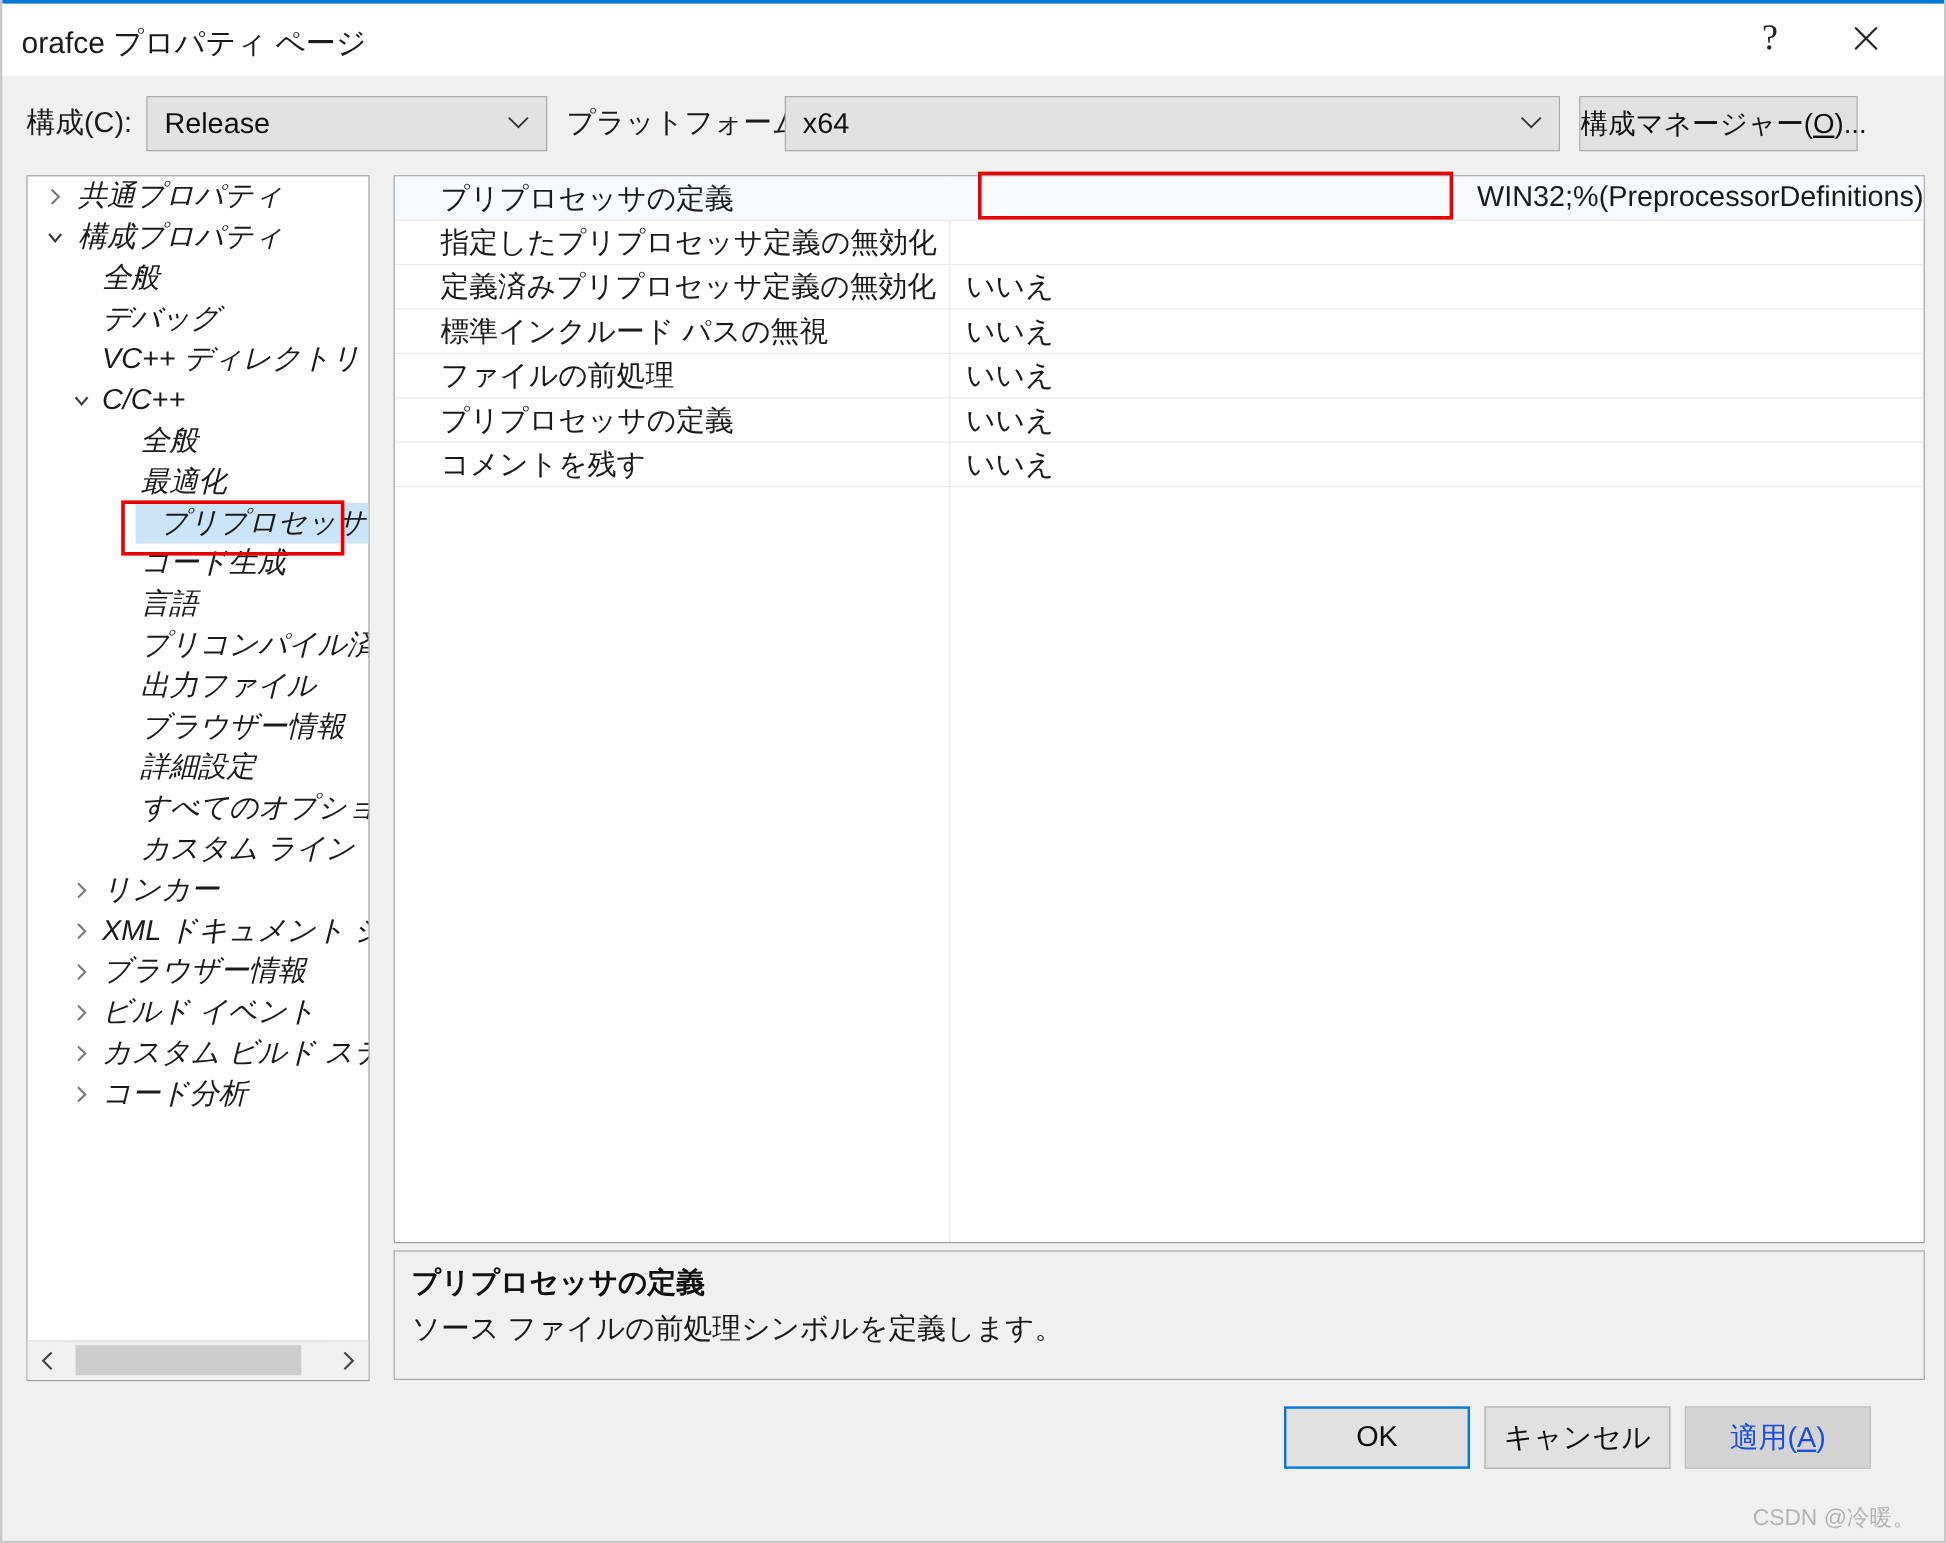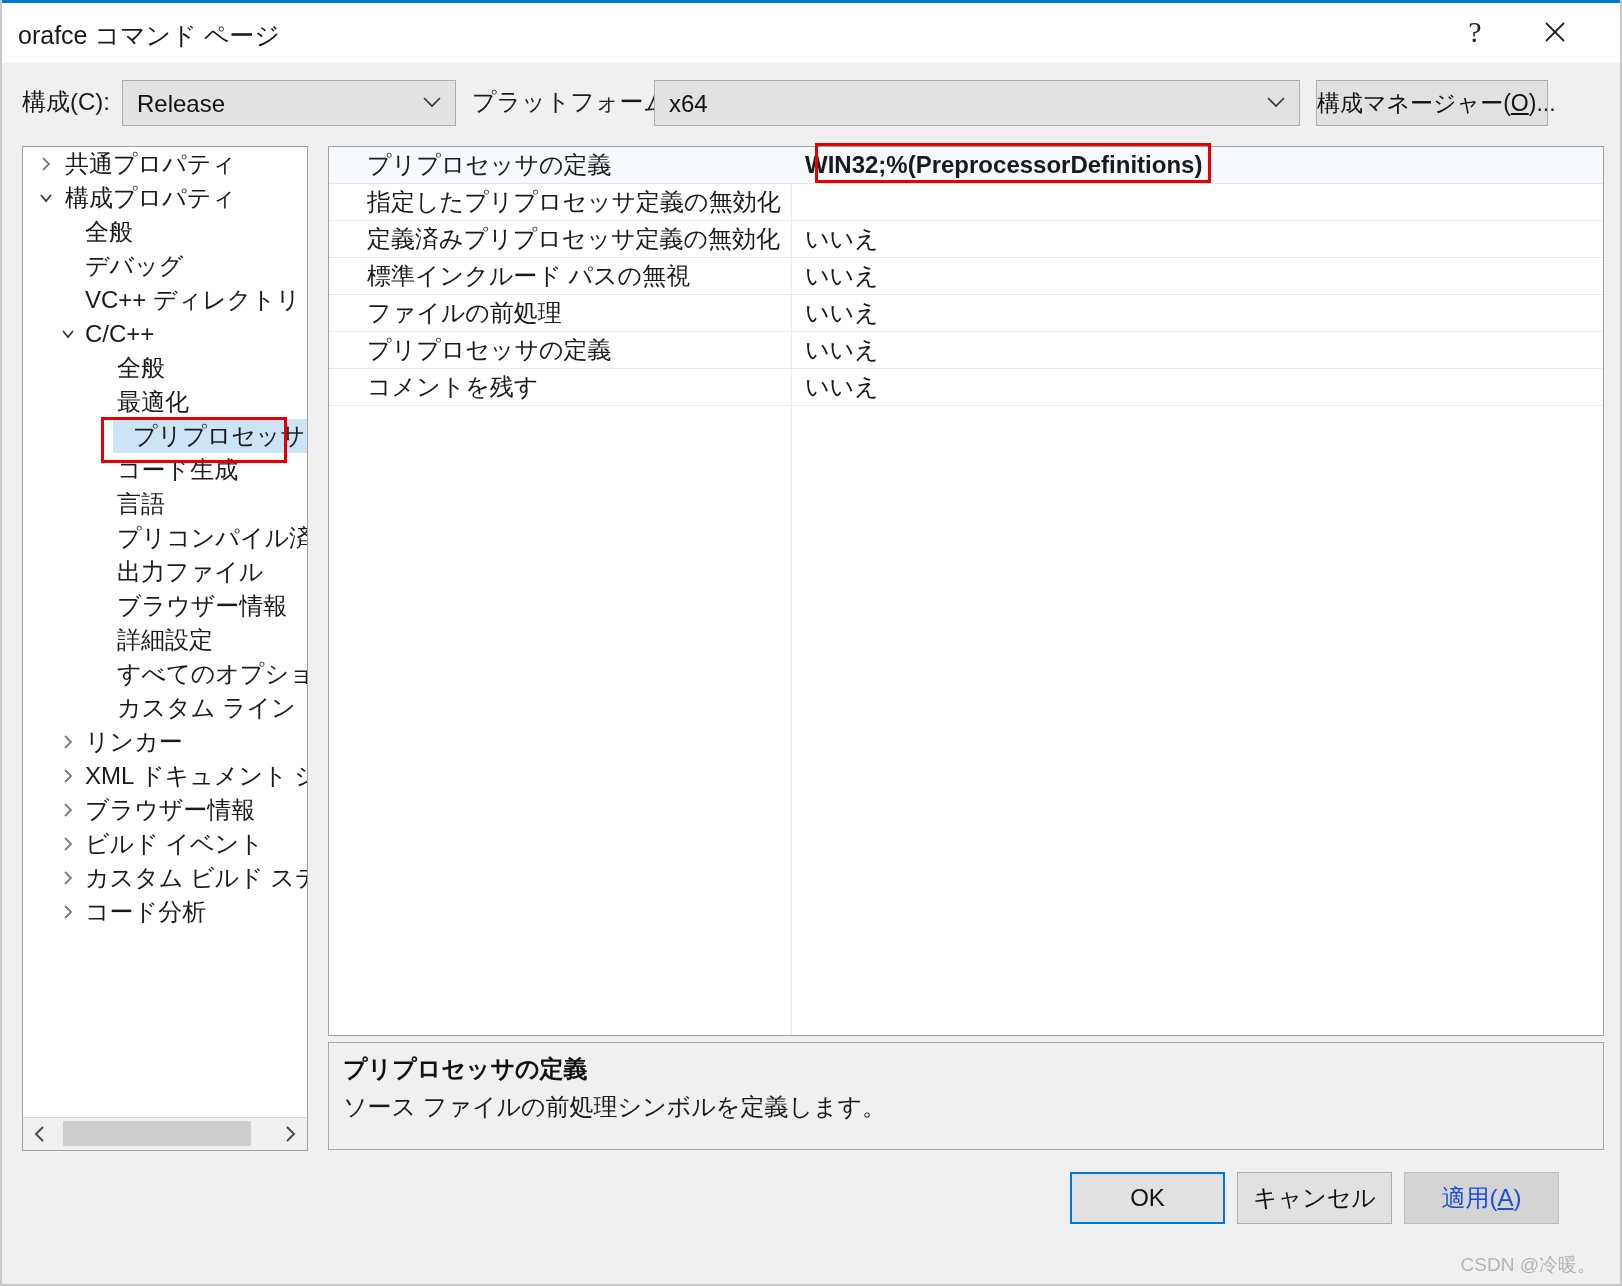--- a/index.html
+++ b/index.html
@@ -129,20 +129,21 @@
   #tree-panel {
     position: absolute;
     left: 20px;
     top: 146px;
     width: 286px;
     height: 1005px;
     background: #ffffff;
     border: 1px solid #a0a0a0;
     box-sizing: border-box;
     overflow: hidden;
+    font-style: italic;
   }
   #tree-scroll-area {
     position: absolute;
     left: 0; top: 0;
     right: 0;
     bottom: 32px;
     overflow: hidden;
   }
   .tree-item {
     position: relative;
@@ -242,21 +243,22 @@
   }
   .prop-value {
     flex: 1;
     padding-left: 14px;
     box-sizing: border-box;
     font-size: 24px;
     color: #1a1a1a;
     white-space: nowrap;
   }
   .prop-row.first .prop-value {
-    font-weight: bold;
+    font-weight: normal;
+    text-align: right;
   }
   #prop-sep {
     position: absolute;
     left: 462px;
     top: 0;
     width: 1px;
     height: 100%;
     background: #e8e8e8;
   }
 
@@ -337,21 +339,21 @@
     color: #b4b4b4;
     white-space: nowrap;
   }
 </style>
 </head>
 <body>
 
 <div id="dialog">
 
   <div id="titlebar">
-    <div id="title-text">orafce コマンド ページ</div>
+    <div id="title-text">orafce プロパティ ページ</div>
     <button class="win-btn" id="help-btn">
       <span id="help-glyph">?</span>
     </button>
     <button class="win-btn" id="close-btn">
       <svg width="26" height="26" viewBox="0 0 26 26">
         <line x1="4" y1="4" x2="22" y2="22" stroke="#222" stroke-width="1.8"></line>
         <line x1="22" y1="4" x2="4" y2="22" stroke="#222" stroke-width="1.8"></line>
       </svg>
     </button>
   </div>

